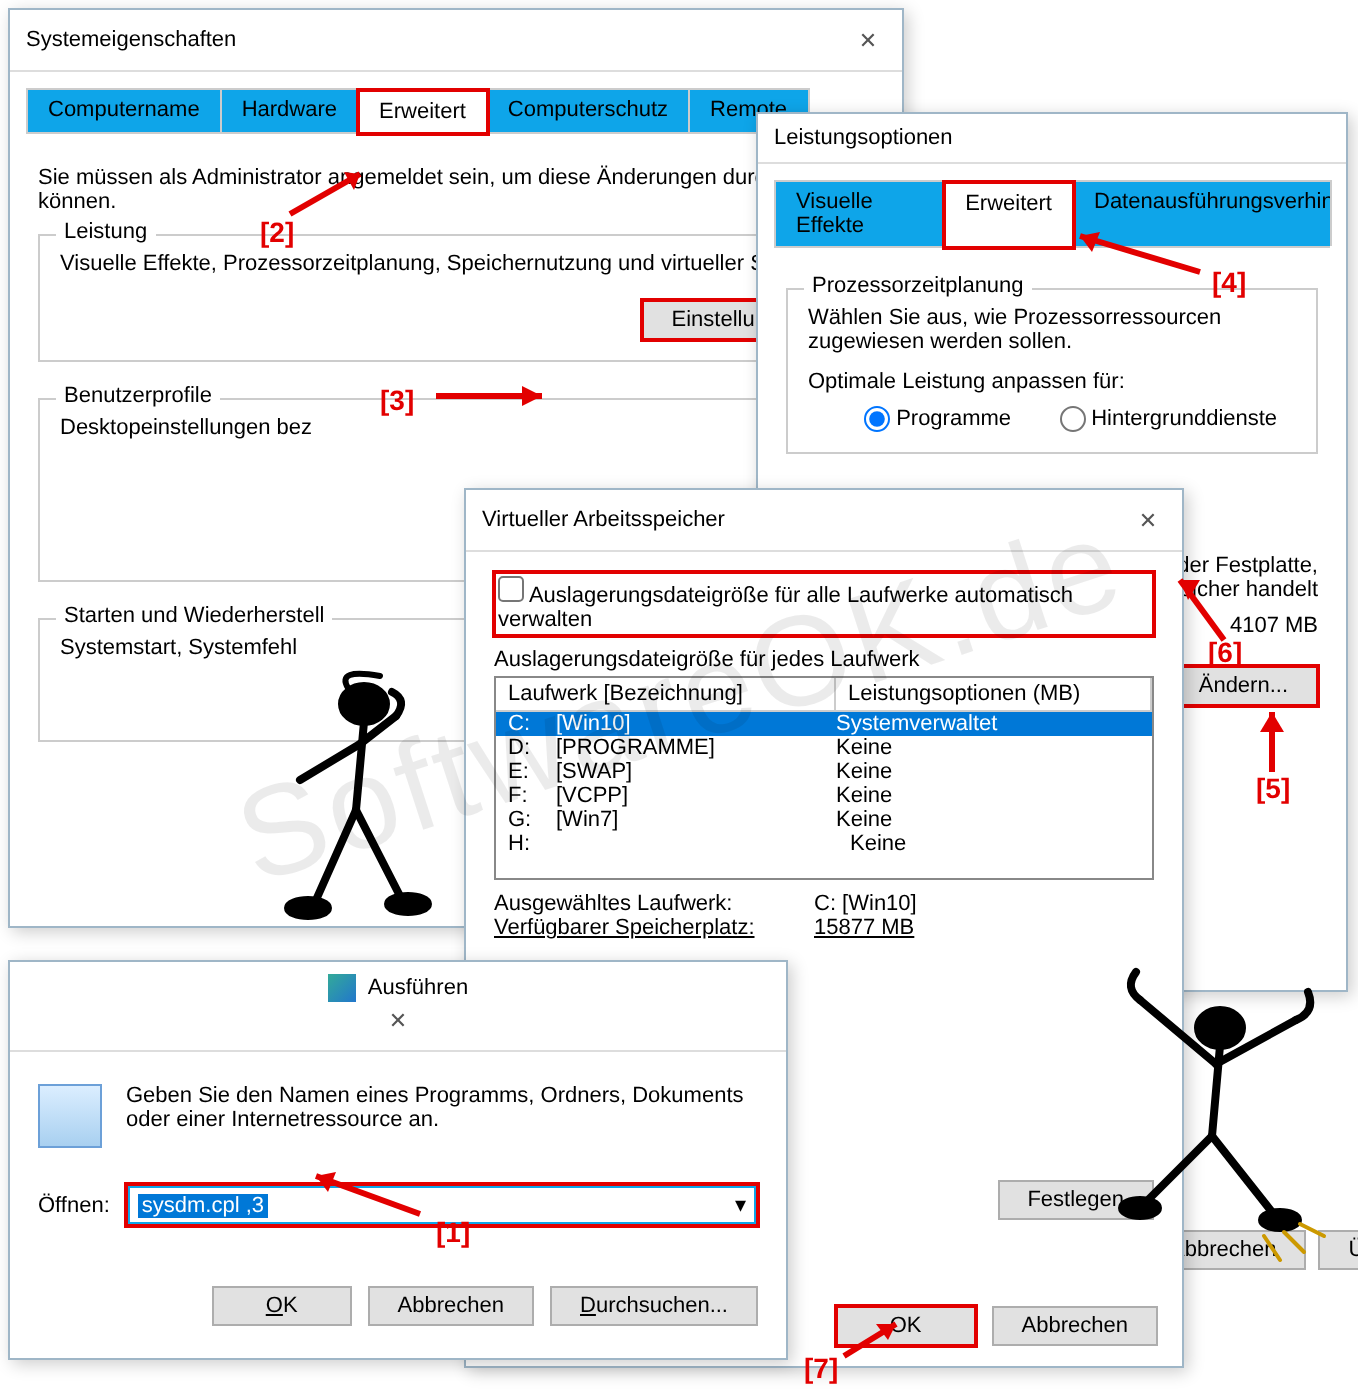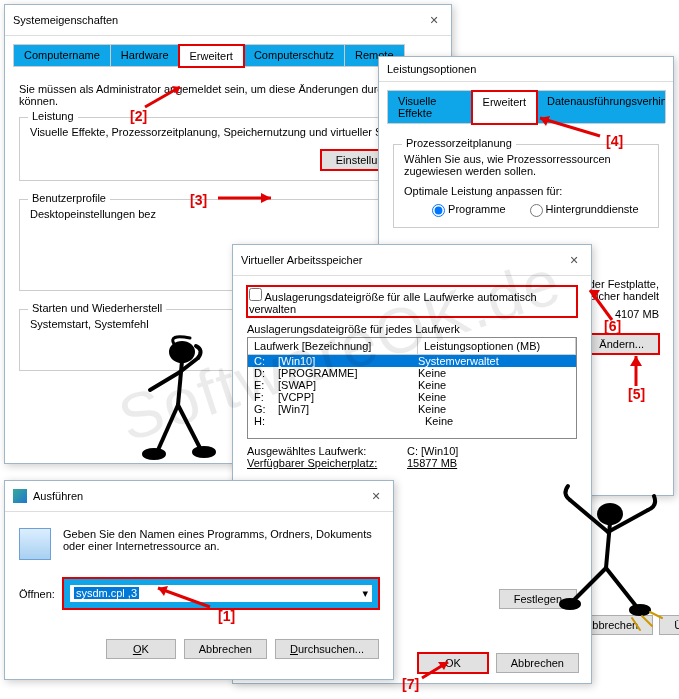--- a/index.html
+++ b/index.html
@@ -18,21 +18,21 @@
   .redbox { outline: 2px solid #e20000; outline-offset: -1px; }
   .annot { position: absolute; color: #e20000; font-weight: bold; font-size: 14px; z-index: 100; }
   .arrow { position: absolute; z-index: 99; }
   .radio { vertical-align: middle; }
   .watermark { position: absolute; top: 50%; left: 50%; transform: translate(-50%, -50%) rotate(-18deg); font-size: 64px; color: rgba(0,0,0,0.08); font-weight: 300; letter-spacing: 2px; z-index: 200; pointer-events: none; white-space: nowrap; }
   .listbox { border: 1px solid #888; background: #fff; height: 102px; overflow: hidden; font-size: 11px; }
   .listhead { display: flex; background: #fff; border-bottom: 1px solid #ccc; }
   .listhead div { padding: 2px 6px; border-right: 1px solid #ccc; }
   .listrow { display: flex; padding: 0 6px; }
   .listrow.sel { background: #0078d7; color: #fff; }
-  .combo { border: 7px solid #0ea5e9; padding: 2px 4px; display: flex; align-items: flex-start; justify-content: space-between; background: #fff; }
+  .combo { border: 2px solid #0ea5e9; padding: 2px 4px; display: flex; align-items: center; justify-content: space-between; background: #fff; }
   .stick { position: absolute; z-index: 50; pointer-events: none; }
 </style>
 </head>
 <body>
 
 <div class="window" style="left:4px; top:4px; width:448px; height:460px;">
   <div class="titlebar">
     <span class="title">Systemeigenschaften</span>
     <span class="close">✕</span>
   </div>
@@ -166,21 +166,21 @@
     </div>
   </div>
 </div>
 
 <div style="position:absolute; left:570px; top:615px; display:flex; gap:6px; z-index:15;">
   <span class="btn">Abbrechen</span>
   <span class="btn" style="overflow:hidden; max-width:40px;">Übern</span>
 </div>
 
 <div class="window" style="left:4px; top:480px; width:390px; height:200px; z-index:30;">
-  <div class="titlebar" style="background:#fff;">
+  <div class="titlebar" style="background:#fff;flex-direction:column;">
     <span style="display:flex; align-items:center; gap:6px;">
       <span style="width:14px;height:14px;background:linear-gradient(135deg,#3a9,#27c);display:inline-block;"></span>
       <span class="title">Ausführen</span>
     </span>
     <span class="close">✕</span>
   </div>
   <div class="body">
     <div style="display:flex; gap:12px; align-items:flex-start; margin-top:6px;">
       <div style="width:32px;height:32px;border:1px solid #6ca0d8;background:linear-gradient(#dbeeff,#a8d0f0);flex-shrink:0;"></div>
       <div>Geben Sie den Namen eines Programms, Ordners, Dokuments oder einer Internetressource an.</div>

